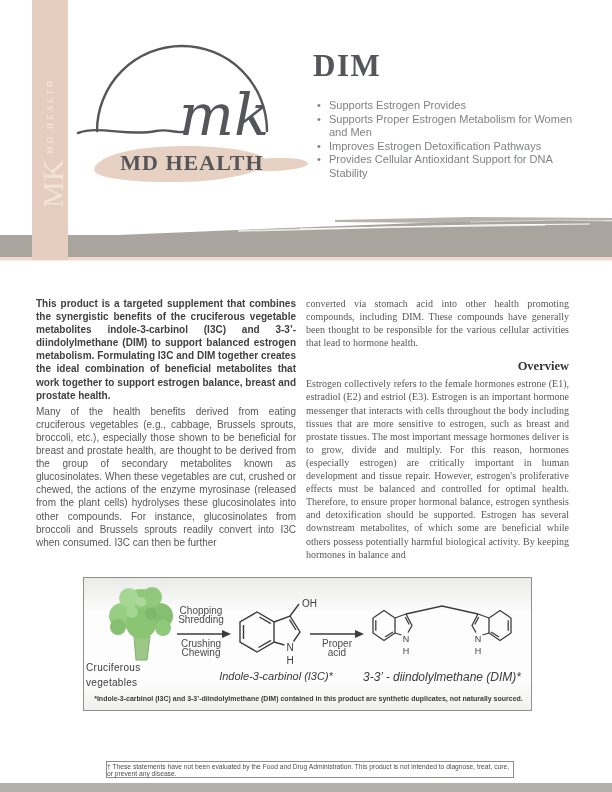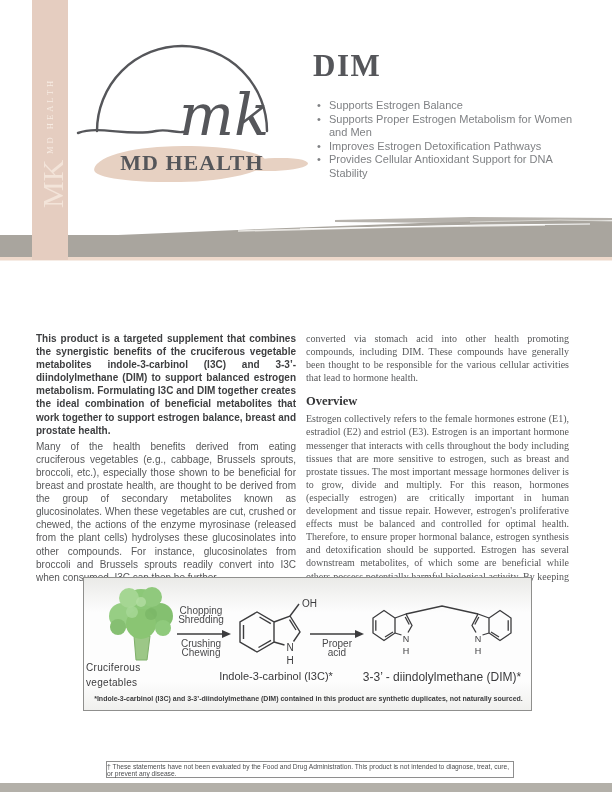--- a/index.html
+++ b/index.html
@@ -33,41 +33,41 @@
          font-size:31px;font-weight:bold;letter-spacing:1.5px;color:#55565a;z-index:2;}
   .bullets{position:absolute;left:316px;top:99px;width:268px;margin:0;padding:0;
          list-style:none;z-index:2;}
   .bullets li{position:relative;padding-left:13px;font-size:11px;line-height:13.5px;color:#7f8184;}
   .bullets li::before{content:"•";position:absolute;left:1px;top:0;color:#7f8184;}
 
   
   .band-svg{position:absolute;left:0;top:217px;z-index:1;}
 
   
-  .col{position:absolute;top:297px;font-size:10px;line-height:13.1px;text-align:justify;color:#565759;margin-top:35px;}
+  .col{position:absolute;top:297px;font-size:10px;line-height:13.1px;text-align:justify;color:#565759;}
   .col-left{left:36px;width:260px;}
   .col-right{left:306px;width:263px;font-family:Liberation Serif, serif;}
   .intro{font-weight:bold;color:#3e3f41;margin:0;}
   .para{margin:3px 0 0 0;}
   .sect-head{margin:10px 0 2px 0;font-size:12.5px;line-height:15px;font-weight:bold;
-         color:#333436;text-align:left;}
+         color:#333436;text-align:right;}
   .sect-head sup{font-size:8px;}
 
   
   .diagram{position:absolute;left:83px;top:577px;width:449px;height:134px;
          border:1.5px solid #8f8f8d;box-sizing:border-box;z-index:2;
          background:linear-gradient(180deg,#eaeae8 0%,#fdfdfd 26%,#fdfdfd 78%,#f0f0ee 100%);}
   .broccoli{position:absolute;left:18px;top:6px;}
   .veg-label{position:absolute;left:2px;top:83px;width:118px;text-align:left;
          font-size:10px;line-height:14.5px;color:#3a3a3c;letter-spacing:0.3px;}
   .rx-arrow{position:absolute;}
   .arrow-lbl{position:absolute;font-size:10px;line-height:8.6px;font-weight:normal;
          color:#4a4a4c;text-align:center;width:48px;}
   .chem{position:absolute;}
-  .chem-label{position:absolute;top:92px;font-size:11px;color:#3a3a3c;text-align:center;}
+  .chem-label{position:absolute;top:92px;font-size:11px;color:#3a3a3c;text-align:center;font-style:italic;}
   .foot-note{position:absolute;left:10px;top:117px;width:429px;text-align:center;
          font-size:7px;font-weight:bold;color:#3c3c3e;}
 
   
   .disclaimer{position:absolute;left:106px;top:761px;width:408px;height:17px;box-sizing:border-box;
          border:1px solid #8e8e8e;display:flex;align-items:center;justify-content:center;
          font-size:6.7px;color:#4c4d4f;z-index:2;}
   .bottom-band{position:absolute;left:0;top:783px;width:612px;height:9px;background:#b3b0a9;}
 </style>
 </head>
@@ -96,21 +96,21 @@
     <svg class="logo-arc" width="230" height="130" viewBox="0 0 230 130" aria-hidden="true">
       <path d="M 25 91 A 85 85 0 0 1 195 91" fill="none" stroke="#55565a" stroke-width="2.4" stroke-linecap="round"></path>
       <path d="M 6 93 C 28 85, 55 97, 84 91 C 98 88, 104 95, 116 91" fill="none" stroke="#55565a" stroke-width="2.4" stroke-linecap="round"></path>
       <text x="152" y="95" text-anchor="middle" font-size="58" font-style="italic" font-family="DejaVu Serif, serif" fill="#55565a">mk</text>
     </svg>
     <div class="logo-word">MD HEALTH</div>
   </div>
 
   <div class="product-title">DIM</div>
   <ul class="bullets">
-    <li>Supports Estrogen Balance</li>
+    <li>Supports Estrogen Provides</li>
     <li>Supports Proper Estrogen Metabolism for Women and Men</li>
     <li>Improves Estrogen Detoxification Pathways</li>
     <li>Provides Cellular Antioxidant Support for DNA Stability</li>
   </ul>
 
   <div class="col col-left">
     <p class="intro">This product is a targeted supplement that combines the synergistic benefits of the cruciferous vegetable metabolites indole-3-carbinol (I3C) and 3-3’-diindolylmethane (DIM) to support balanced estrogen metabolism. Formulating I3C and DIM together creates the ideal combination of beneficial metabolites that work together to support estrogen balance, breast and prostate health.</p>
     <p class="para">Many of the health benefits derived from eating cruciferous vegetables (e.g., cabbage, Brussels sprouts, broccoli, etc.), especially those shown to be beneficial for breast and prostate health, are thought to be derived from the group of secondary metabolites known as glucosinolates. When these vegetables are cut, crushed or chewed, the actions of the enzyme myrosinase (released from the plant cells) hydrolyses these glucosinolates into other compounds. For instance, glucosinolates from broccoli and Brussels sprouts readily convert into I3C when consumed. I3C can then be further</p>
   </div>
 

